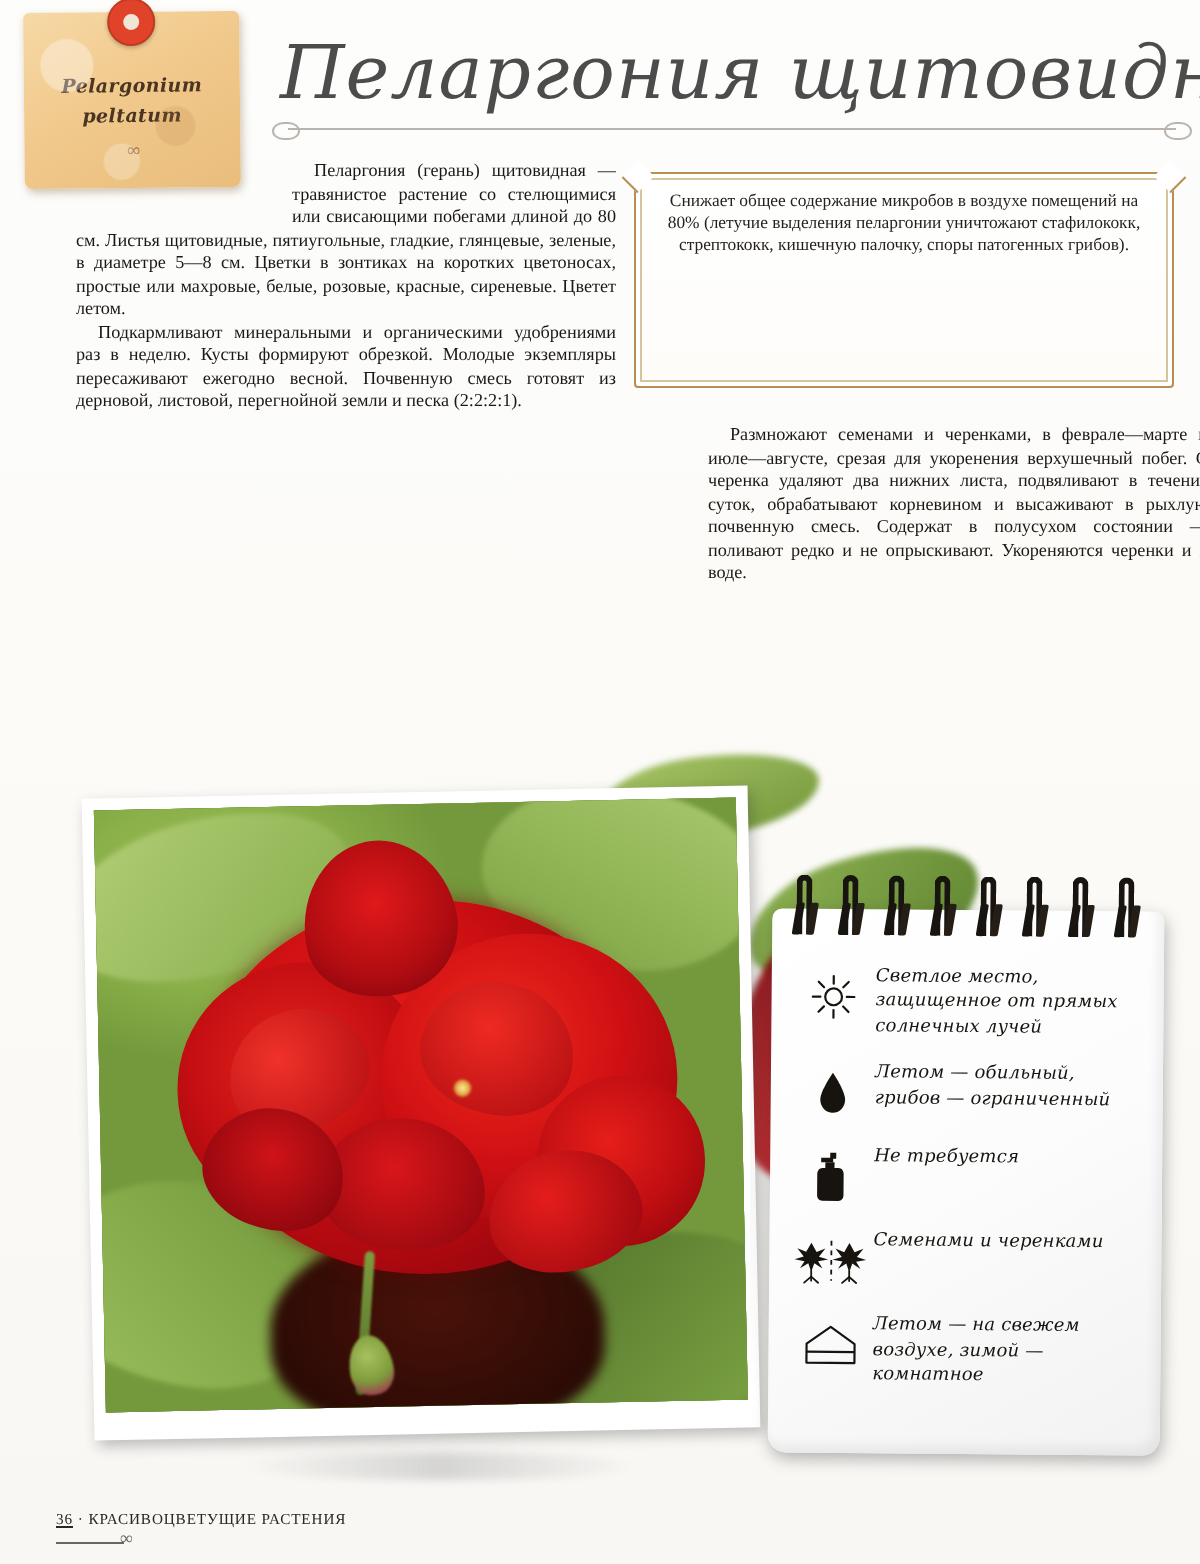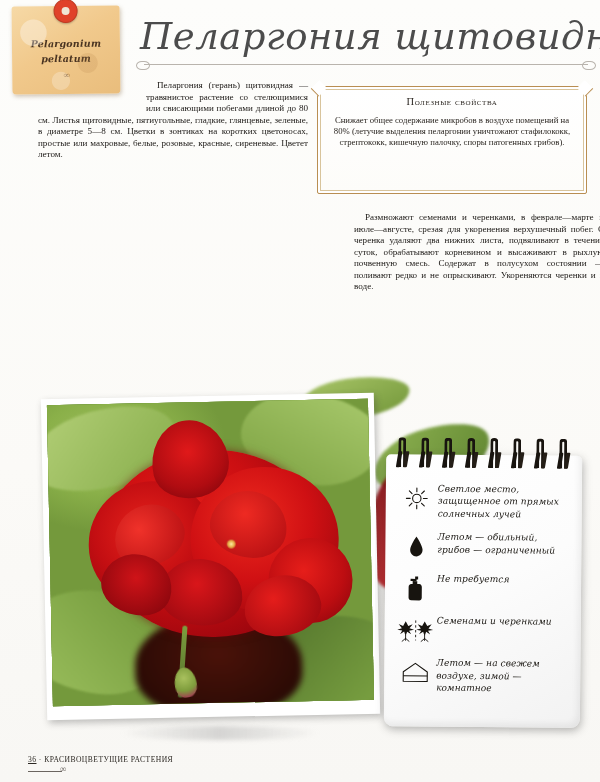--- a/index.html
+++ b/index.html
@@ -227,24 +227,24 @@
   </div>
 
   <div class="title">
     <div class="title-text">Пеларгония щитовидная</div>
     <div class="title-rule"></div>
   </div>
 
   <div class="col col-left">
     <div class="float-tag"></div>
     <p>Пеларгония (герань) щитовидная — травянистое растение со стелющимися или свисающими побегами длиной до 80 см. Листья щитовидные, пятиугольные, гладкие, глянцевые, зеленые, в диаметре 5—8 см. Цветки в зонтиках на коротких цветоносах, простые или махровые, белые, розовые, красные, сиреневые. Цветет летом.</p>
+    <p>Подкармливают минеральными и органическими удобрениями раз в неделю. Кусты формируют обрезкой. Молодые экземпляры пересаживают ежегодно весной. Почвенную смесь готовят из дерновой, листовой, перегнойной земли и песка (2:2:2:1).</p>
   </div>
 
   <div class="props">
-    <div class="props-title">Полезные свойства</div>
     <div class="props-body">Снижает общее содержание микробов в воздухе помещений на 80% (летучие выделения пеларгонии уничтожают стафилококк, стрептококк, кишечную палочку, споры патогенных грибов).</div>
   </div>
 
   <div class="col col-right">
     <p>Размножают семенами и черенками, в феврале—марте и июле—августе, срезая для укоренения верхушечный побег. С черенка удаляют два нижних листа, подвяливают в течение суток, обрабатывают корневином и высаживают в рыхлую почвенную смесь. Содержат в полусухом состоянии — поливают редко и не опрыскивают. Укореняются черенки и в воде.</p>
     <div class="shape-photo"></div>
   </div>
 
   <div class="bgleaf bg3"></div>
   <div class="bgleaf bg1"></div>

